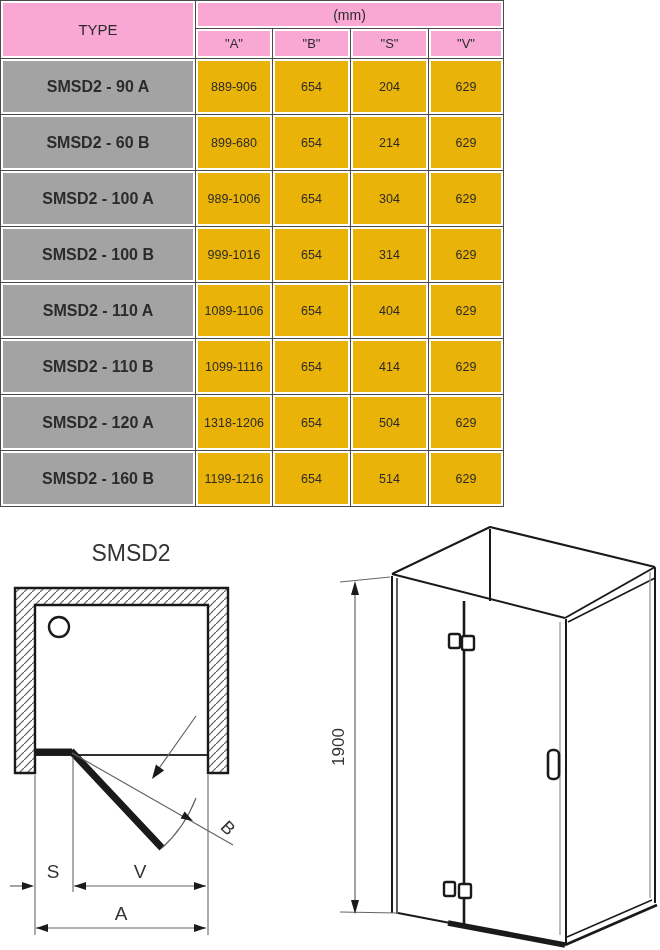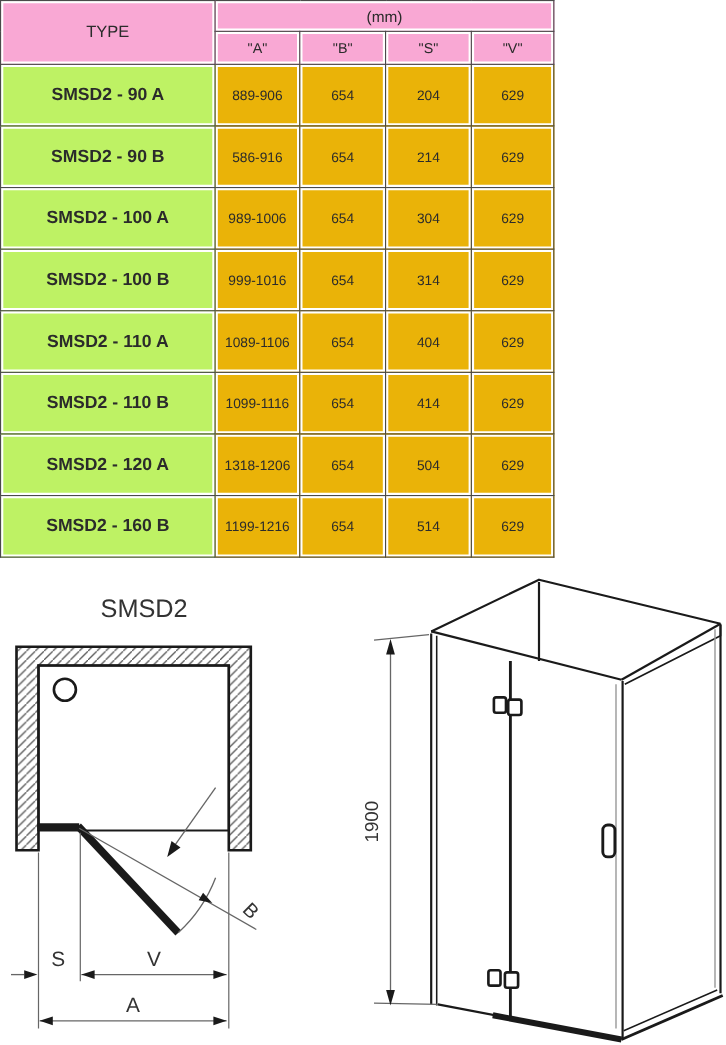--- a/index.html
+++ b/index.html
@@ -9,21 +9,21 @@
   table.spec{position:absolute;left:0;top:0;border-collapse:collapse;table-layout:fixed;width:503px;}
   table.spec th,table.spec td{
     border:1px solid #4a4a4a;
     box-shadow:inset 0 0 0 2px #ffffff;
     text-align:center;vertical-align:middle;padding:0;}
   table.spec thead th{background:#f9a8d4;font-weight:normal;}
   table.spec thead tr.units{height:28px;font-size:14px;}
   table.spec thead tr.cols{height:30px;font-size:13px;}
   table.spec thead th.typehead{font-size:15px;margin-top:12px;}
   table.spec tbody tr{height:56px;}
-  table.spec tbody th{background:#bef264;font-weight:bold;font-size:16px;}
+  table.spec tbody th{background:#a3a3a3;font-weight:bold;font-size:16px;}
   table.spec tbody td{background:#eab308;font-size:12.5px;font-weight:normal;}
   
   .drawing{position:absolute;}
   svg text{font-family:"Liberation Sans",sans-serif;fill:#333;}
 </style>
 </head>
 <body>
 
 <div class="page">
 
@@ -49,22 +49,22 @@
       </thead>
       <tbody>
         <tr>
           <th>SMSD2 - 90 A</th>
           <td>889-906</td>
           <td>654</td>
           <td>204</td>
           <td>629</td>
         </tr>
         <tr>
-          <th>SMSD2 - 90 B</th>
-          <td>586-916</td>
+          <th>SMSD2 - 60 B</th>
+          <td>899-680</td>
           <td>654</td>
           <td>214</td>
           <td>629</td>
         </tr>
         <tr>
           <th>SMSD2 - 100 A</th>
           <td>989-1006</td>
           <td>654</td>
           <td>304</td>
           <td>629</td>

